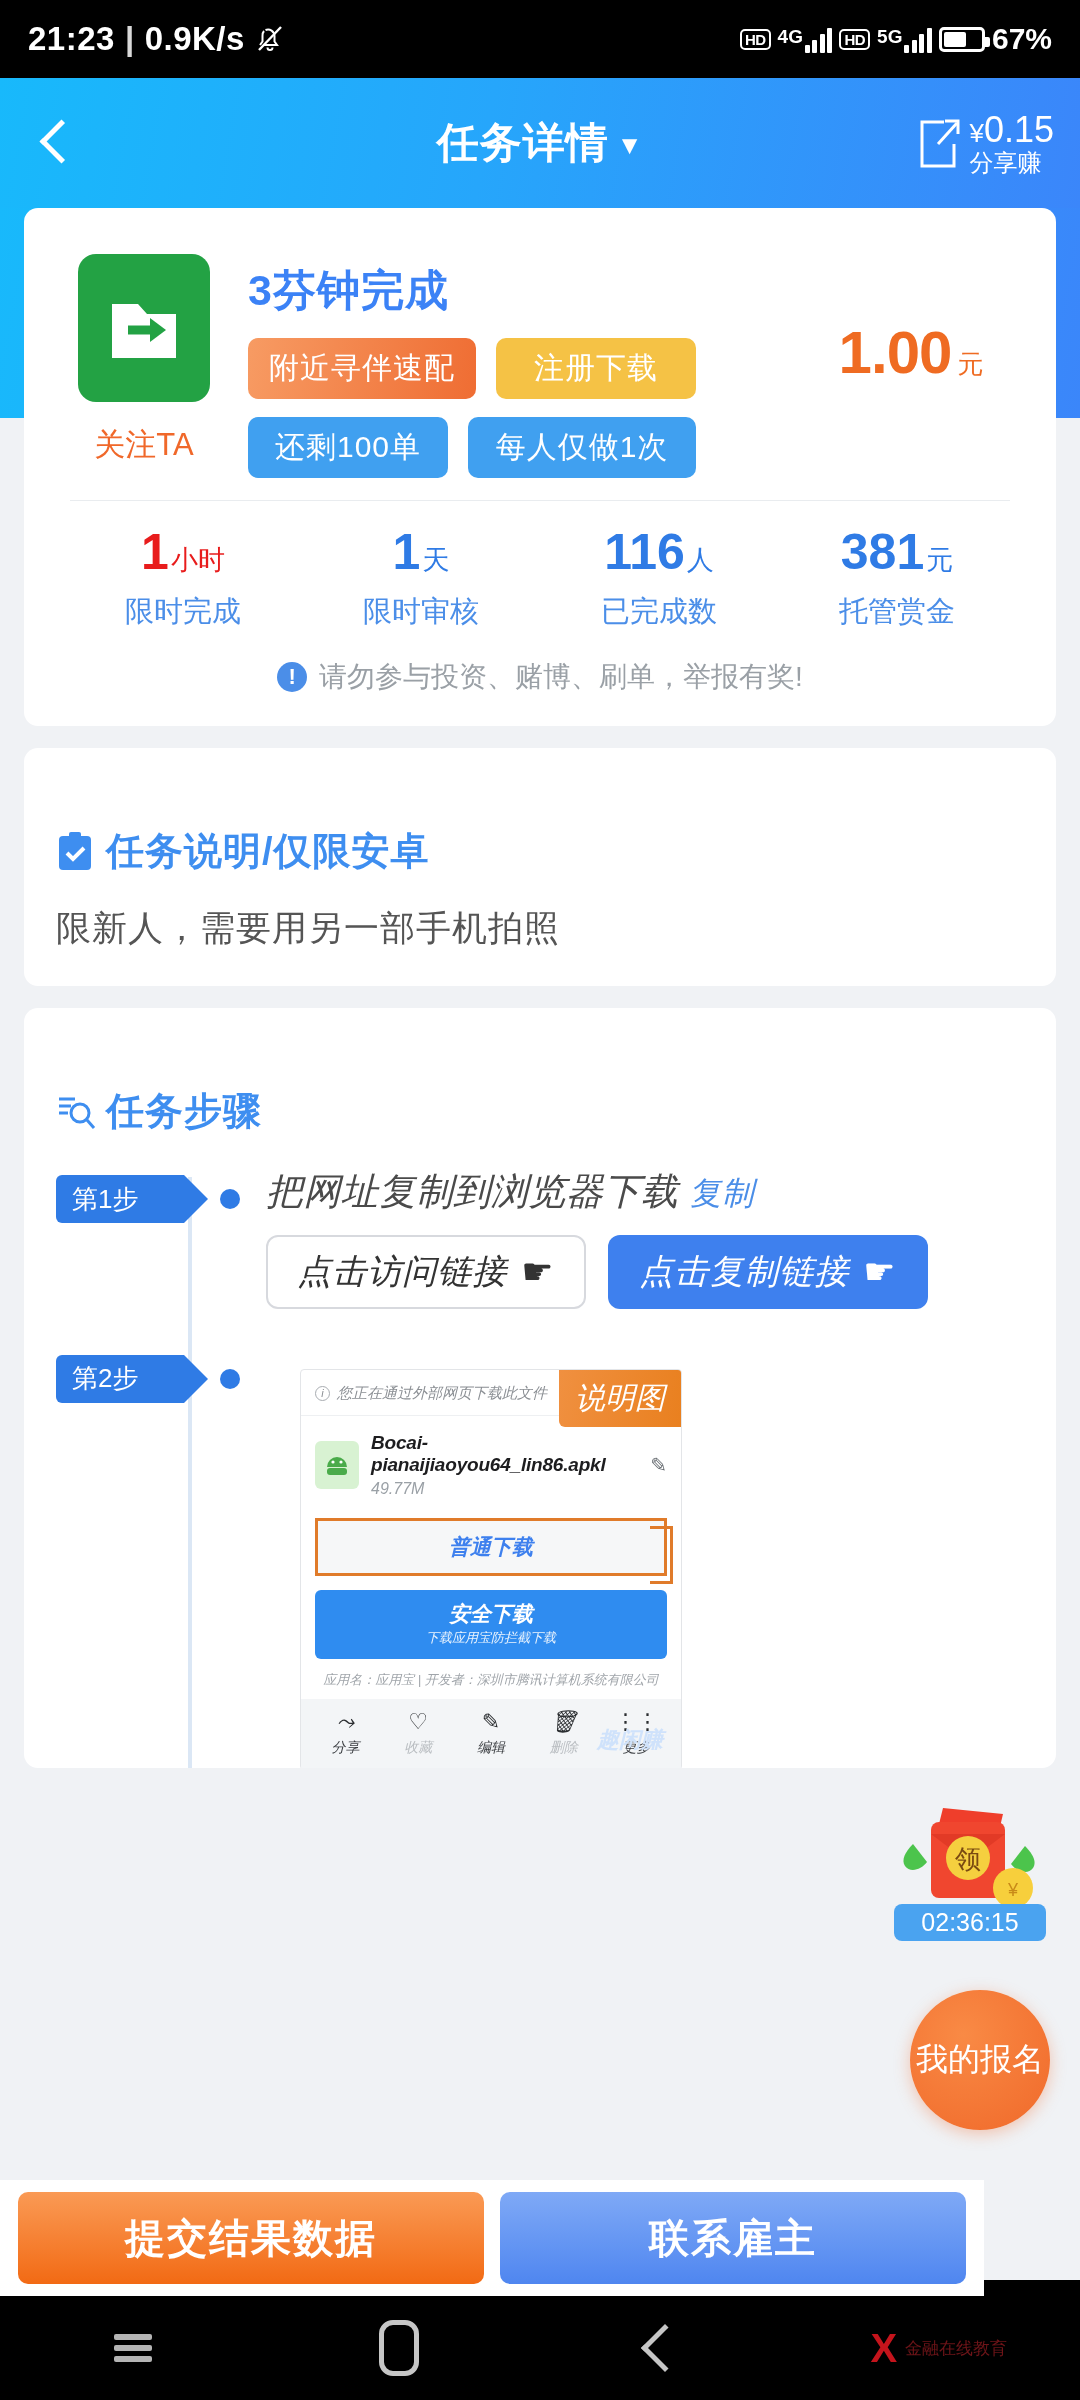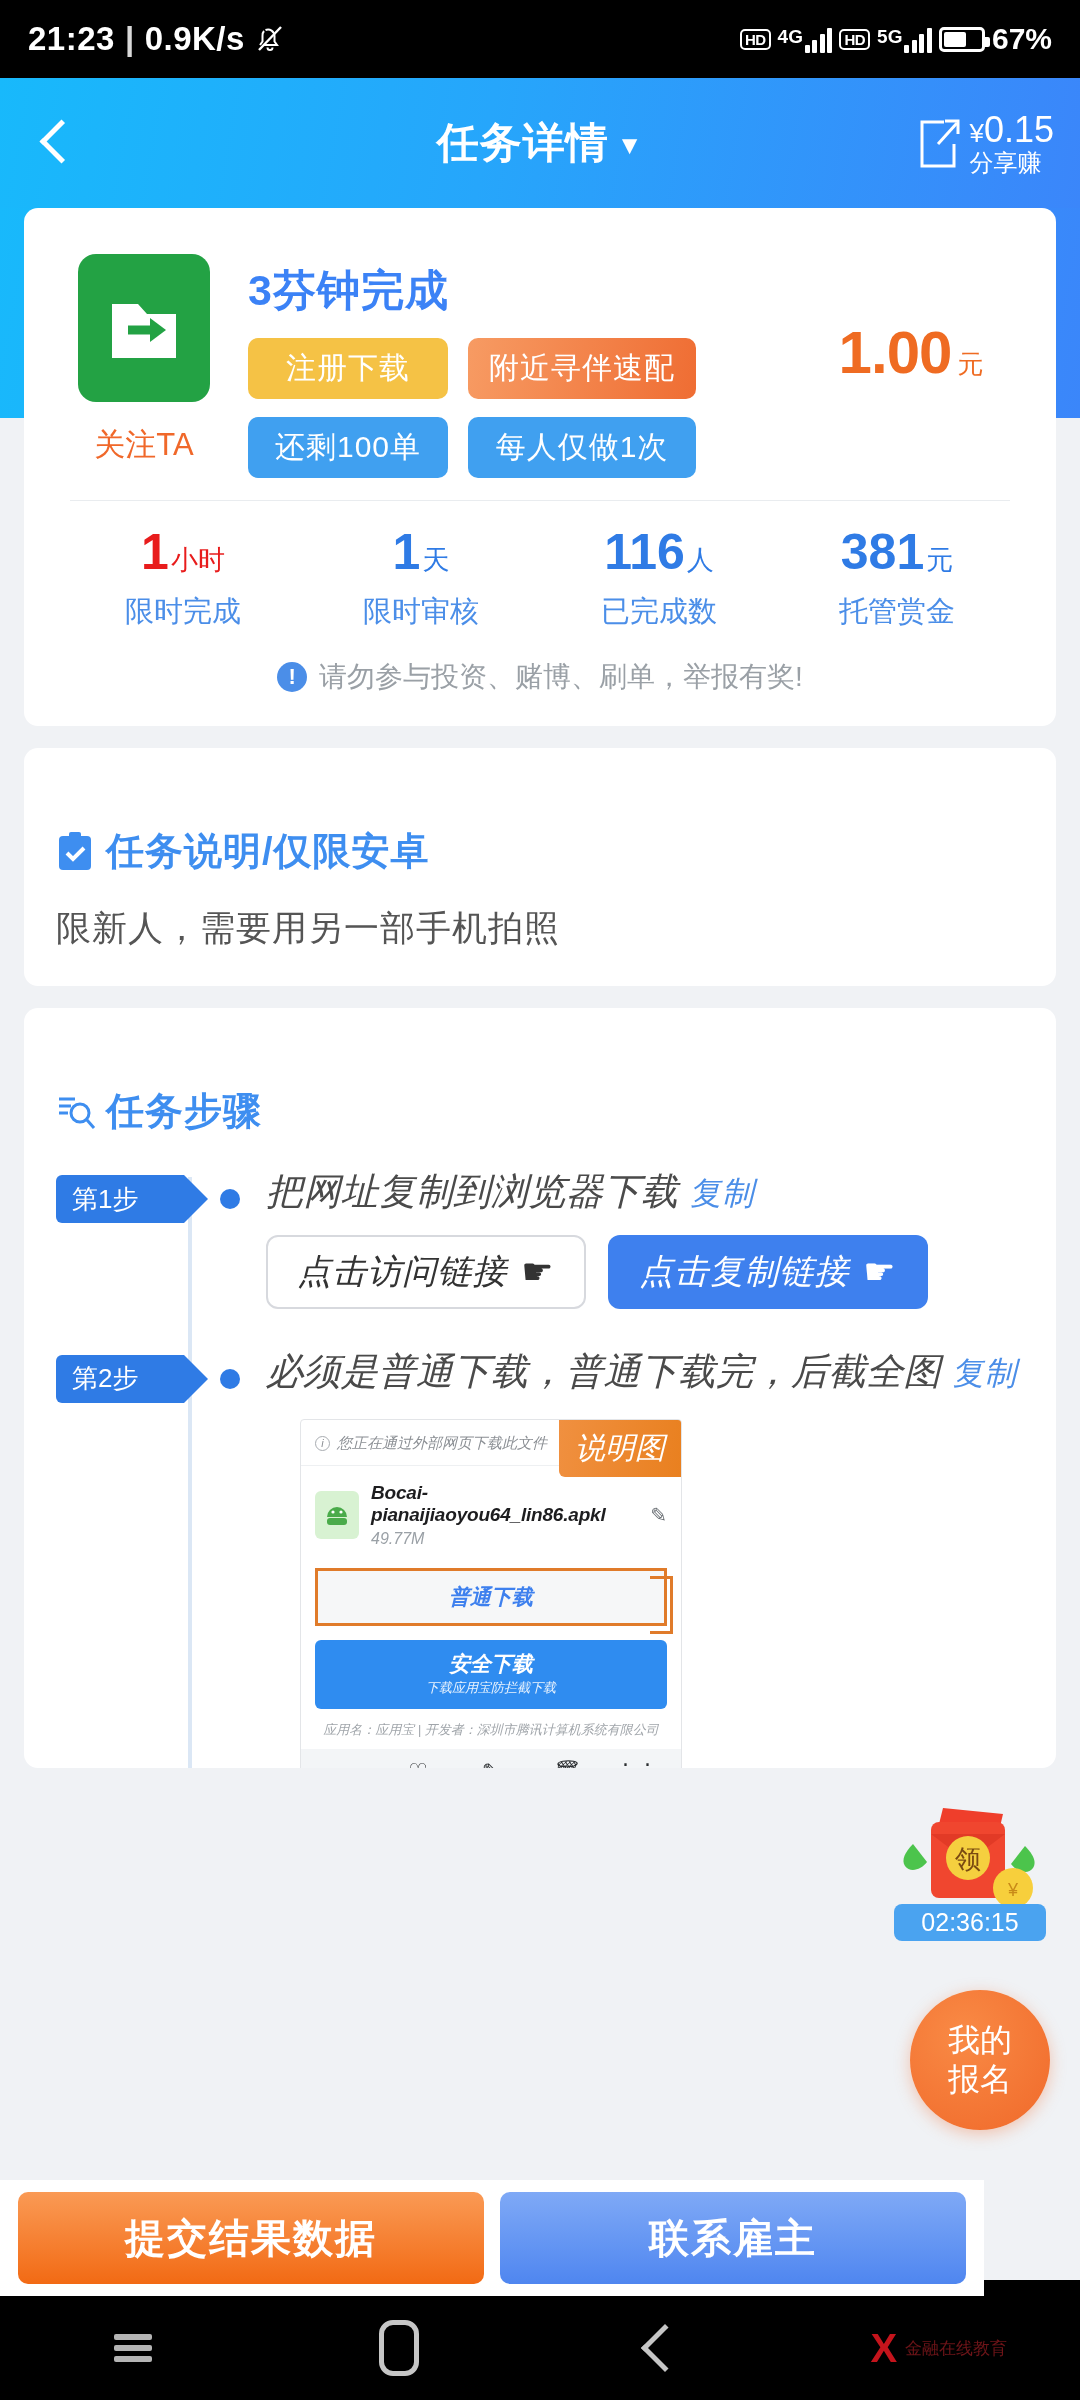--- a/index.html
+++ b/index.html
@@ -194,21 +194,21 @@
   
   .redpack { position:absolute; right: 26px; top: 1592px; width: 168px; text-align:center; cursor:pointer;}
   .rp-img { width: 150px; height: 120px; margin: 0 auto; position: relative;}
   .rp-count {
     background:#4aa3f0; color:#fff; font-size: 25px; border-radius: 8px;
     padding: 4px 8px; width: 152px; margin: -16px auto 0; position:relative; z-index:3;
   }
   .fab {
     position:absolute; right: 30px; top: 1782px; width: 140px; height: 140px; border-radius:50%;
     background: radial-gradient(circle at 38% 32%, #f98a45, #f0692a);
-    color:#fff; font-size: 32px; display:flex; flex-direction:column; align-items:center;
+    color:#fff; font-size: 32px; display:flex; flex-direction:row; align-items:center;
     justify-content:center; line-height: 1.22; cursor:pointer; box-shadow: 0 4px 16px rgba(240,105,42,.35);
   }
   .countdown-badge {
     position:absolute; left: 336px; top: 1926px; background:#f82d28; color:#fff;
     font-size: 36px; font-weight:700; padding: 14px 22px; border-radius: 10px; z-index: 6;
   }
   .countdown-badge::after{
     content:""; position:absolute; left: 50%; margin-left:-20px; bottom:-26px;
     width:0;height:0;border-left:20px solid transparent;border-right:20px solid transparent;
     border-top: 28px solid #f82d28;
@@ -315,22 +315,22 @@
             <path d="M14 22h26l9 10h29v44H14z" fill="#fff"></path>
             <path d="M30 48h30" stroke="#23a244" stroke-width="9" fill="none"></path>
             <path d="M52 36l16 12-16 12z" fill="#23a244"></path>
           </svg>
         </div>
         <div class="follow">关注TA</div>
       </div>
       <div class="task-mid">
         <div class="task-title">3芬钟完成</div>
         <div class="tagrow">
+          <div class="tag w2 tag-orange">附近寻伴速配</div>
           <div class="tag w1 tag-yellow">注册下载</div>
-          <div class="tag w2 tag-orange">附近寻伴速配</div>
         </div>
         <div class="tagrow">
           <div class="tag w1 tag-blue">还剩100单</div>
           <div class="tag w2 tag-blue">每人仅做1次</div>
         </div>
       </div>
       <div class="price-col">
         <span class="price-num">1.00</span><span class="price-unit">元</span>
       </div>
     </div>
@@ -409,24 +409,20 @@
               <span class="hand">☛</span>
             </div>
           </div>
         </div>
       </div>
 
       <div class="step" style="margin-top:28px">
         <div class="step-badge">第2步</div>
         <div class="step-dot"></div>
         <div class="step-body">
-          <div class="step-text">
-            <span>必须是普通下载，普通下载完，后截全图</span>
-            <span class="copy-link">复制</span>
-          </div>
           <div class="shot">
             <div class="shot-badge">说明图</div>
             <div class="shot-note">
               <span class="i-cir">i</span>
               <span>您正在通过外部网页下载此文件</span>
             </div>
             <div class="shot-file">
               <span class="apk-ic">
                 <svg width="28" height="24" viewBox="0 0 28 24">
                     <path d="M4 14a10 10 0 0 1 20 0z" fill="#4aab4a"></path>

